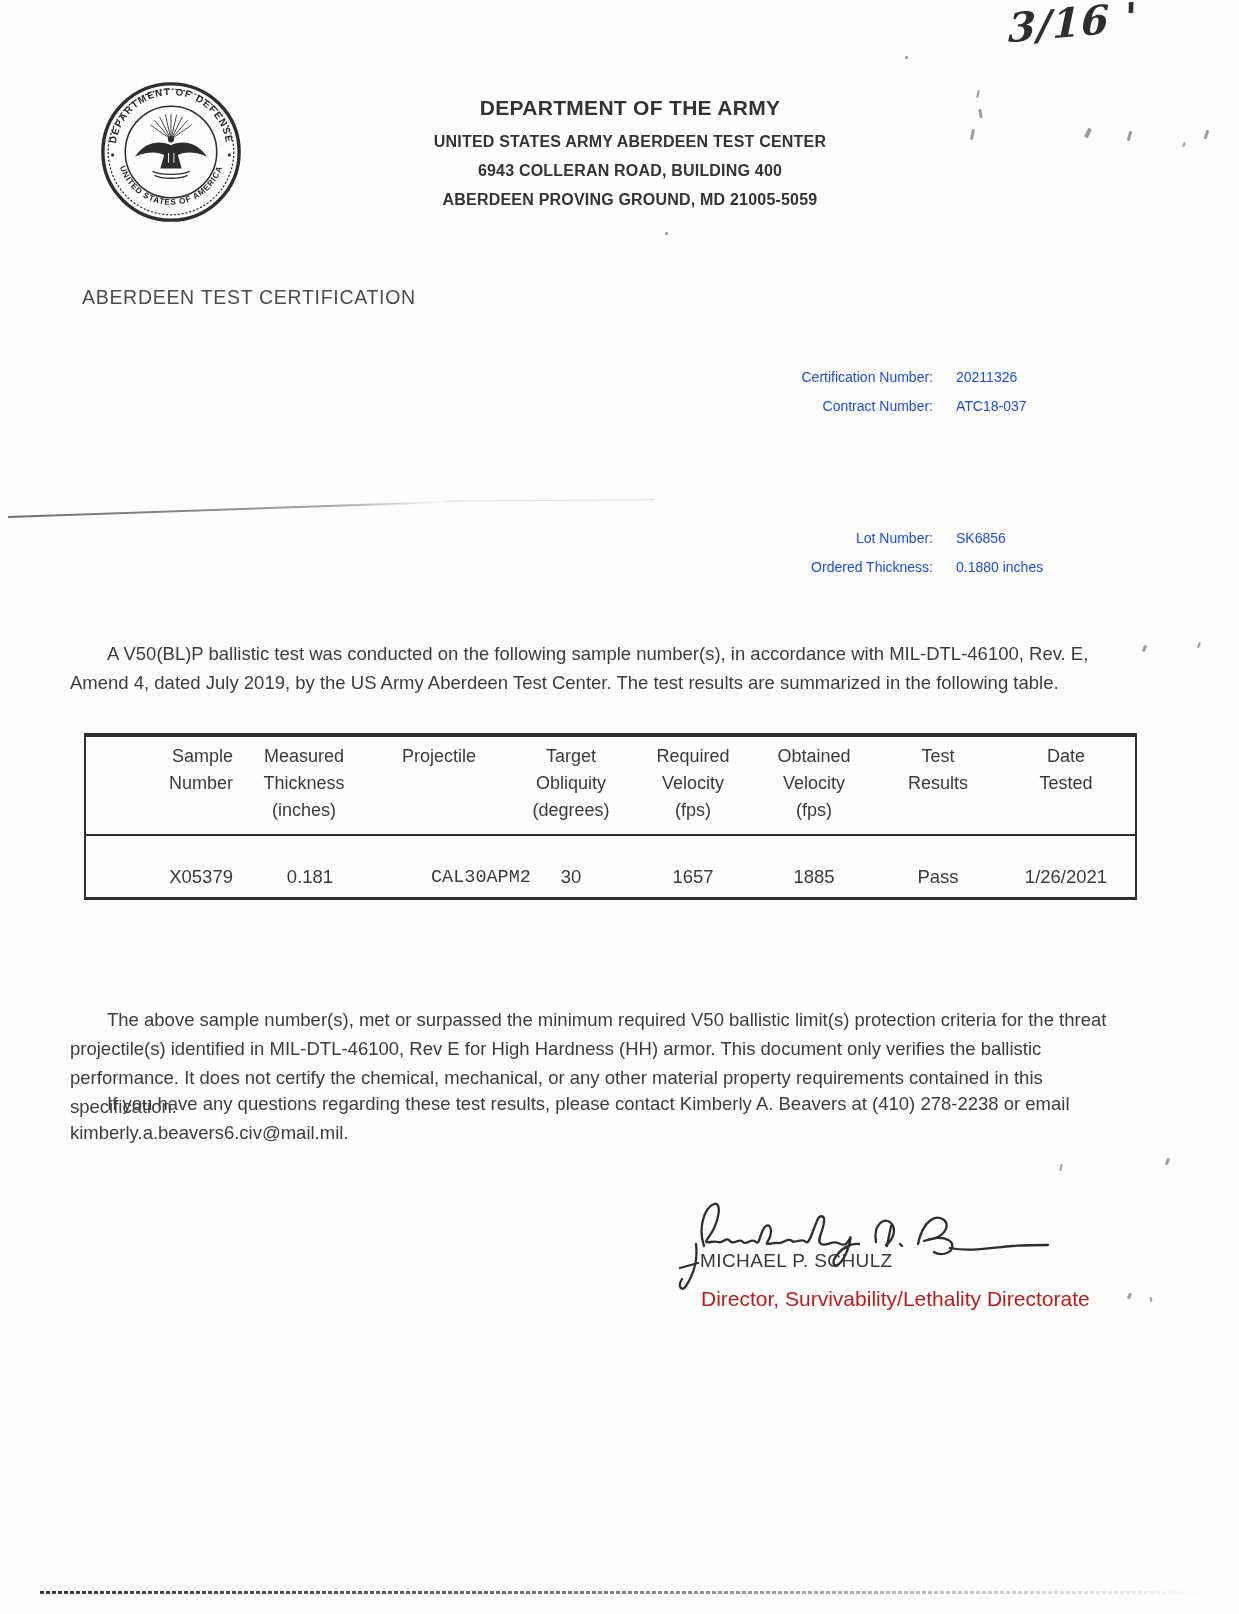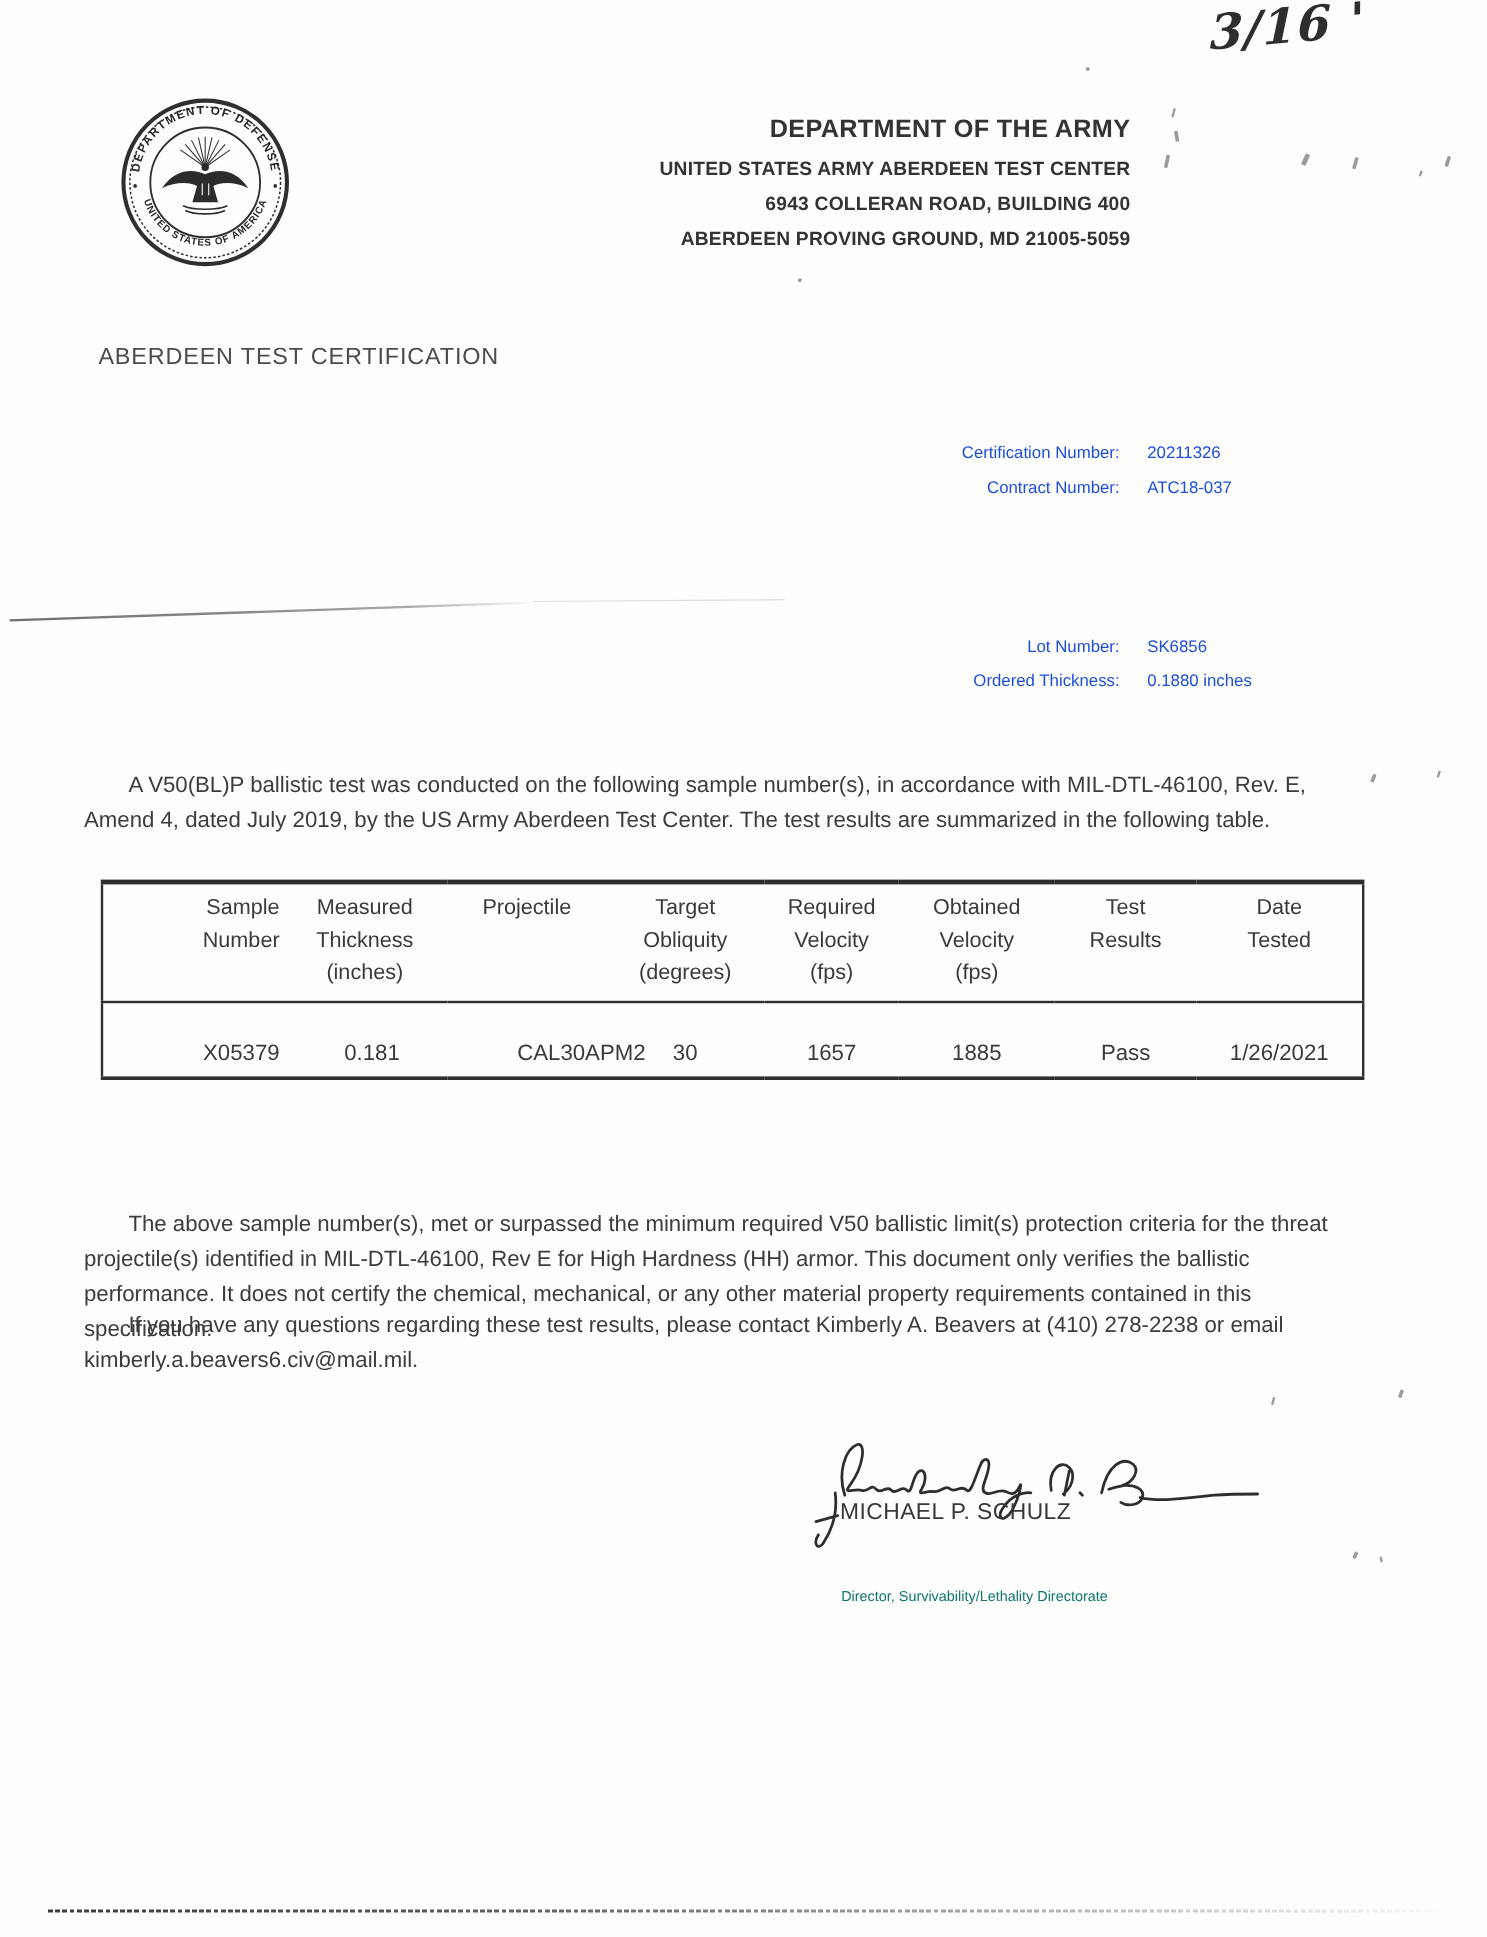--- a/index.html
+++ b/index.html
@@ -13,21 +13,21 @@
   
   .handnote {
     left:1008px; top:-2px; width:140px;
     font-family:"DejaVu Serif", serif; font-style:italic; font-weight:bold;
     font-size:40px; color:#2e2e2e; transform:rotate(-5deg) skewX(-6deg);
     letter-spacing:1px;
   }
 
   
   .letterhead {
-    left:342px; top:96px; width:600px; text-align:right; color:#333;
+    left:330px; top:96px; width:600px; text-align:center; color:#333;
   }
   .lh1 { font-size:21px; font-weight:bold; letter-spacing:0.3px; margin-bottom:7px; }
   .lh2 { font-size:16px; font-weight:bold; letter-spacing:0.2px; line-height:29px; }
 
   .doc-title {
     left:82px; top:286px; font-size:19.5px; letter-spacing:0.7px; color:#4c4c4c;
   }
 
   
   .fieldblock { display:grid; grid-template-columns:300px auto; column-gap:23px;
@@ -54,24 +54,24 @@
     font-weight:normal; font-size:18px; line-height:27px; text-align:center;
     vertical-align:top; padding:6px 2px 10px; white-space:pre-line;
     border-bottom:2px solid #2e2e2e;
   }
   table.results td {
     font-size:18.5px; text-align:center; vertical-align:bottom;
     height:48px; padding:4px 2px 9px;
   }
   table.results th.c1, table.results td.c1 { text-align:right; padding-left:9px; }
   table.results td.c2 { padding-left:14px; }
-  table.results td.c3 { padding-left:58px; }
+  table.results td.c3 { padding-left:58px;font-family:Liberation Mono, monospace; }
 
   .sig-name  { left:700px; top:1250px; font-size:19px; color:#383838; letter-spacing:0.4px; }
-  .sig-title { left:701px; top:1287px; font-size:12px; color:#0f766e;margin-top:36px; }
+  .sig-title { left:701px; top:1287px; font-size:21px; color:#b91c1c; }
 
   
   .crease {
     left:8px; top:516px; width:440px; height:2px;
     transform:rotate(-1.95deg); transform-origin:left center;
     background:linear-gradient(90deg,#6f6f6f 0%,#8a8a8a 45%,#a8a8a8 75%,rgba(170,170,170,0) 100%);
   }
   .crease2 {
     left:444px; top:500px; width:210px; height:1px; opacity:.45;
     transform:rotate(-0.4deg); background:#b9b9b9;

